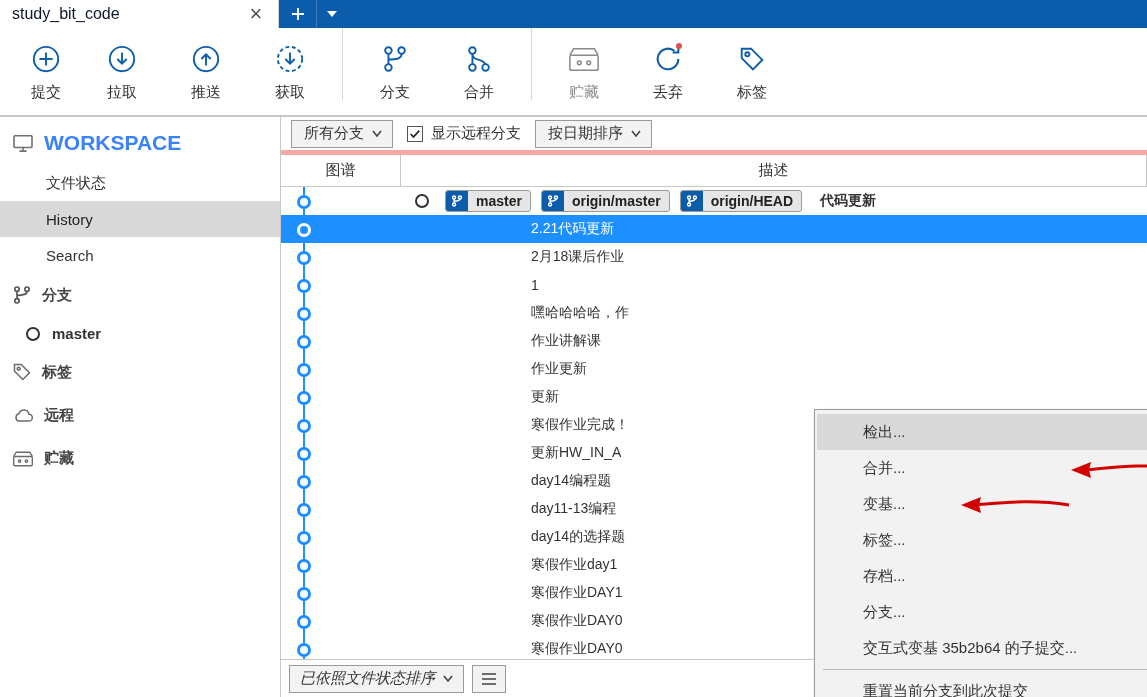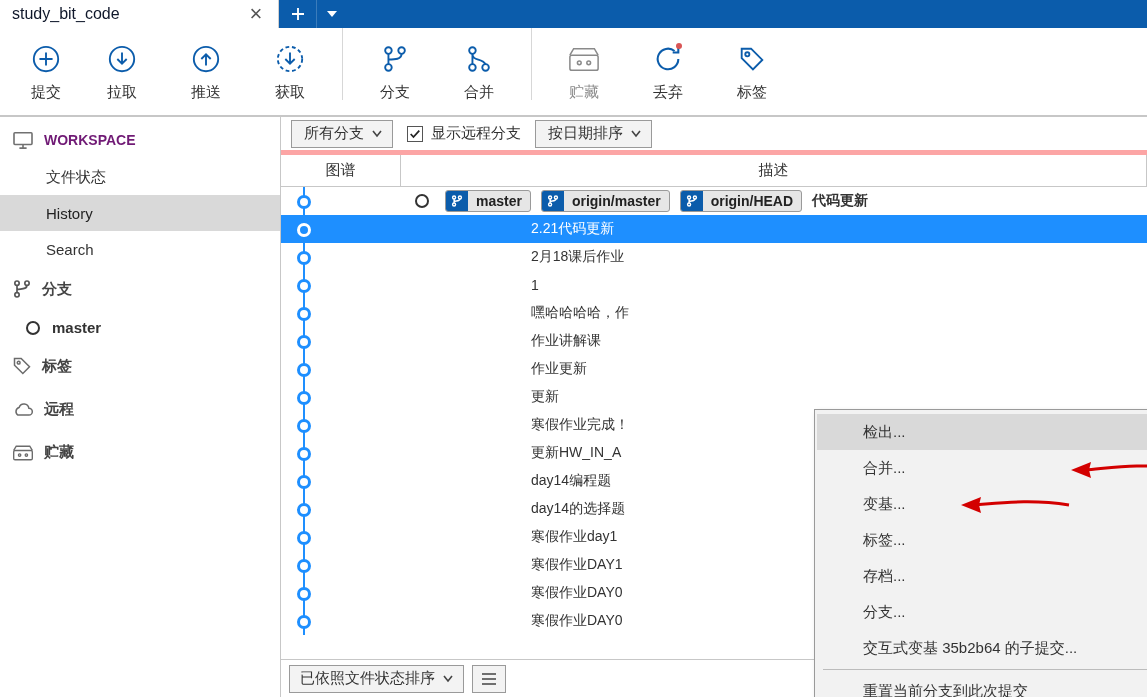--- a/index.html
+++ b/index.html
@@ -24,21 +24,21 @@
   .tool-btn.disabled .tool-icon { color: #8a8a8a; }
   .tool-btn .tool-label { font-size: 15px; }
   .toolbar .sep { width: 1px; height: 72px; background: #d7d7d7; margin: 0 10px; }
 
   
   .main { height: calc(697px - 28px - 88px); display: flex; border-top: 1px solid #c7c7c7; }
   .sidebar { width: 281px; border-right: 1px solid #c7c7c7; overflow: hidden; background: #fff; }
   .content { flex: 1; position: relative; display: flex; flex-direction: column; }
 
   
-  .sb-section-head { display: flex; align-items: center; gap: 10px; padding: 14px 12px 10px 12px; font-weight: 600; color: #701a75; font-size: 14px; }
+  .sb-section-head { display: flex; align-items: center; gap: 10px; padding: 14px 12px 10px 12px; font-weight: 600; color: #3b82f6; font-size: 21px; }
   .sb-item { height: 36px; display: flex; align-items: center; padding-left: 46px; font-size: 15px; color: #333; }
   .sb-item.selected { background: #d9d9d9; color: #222; }
   .sb-group { display: flex; align-items: center; gap: 10px; padding: 12px 12px; font-weight: 700; color: #444; font-size: 15px; }
   .sb-group svg { flex: none; }
   .sb-branch { display: flex; align-items: center; gap: 12px; padding: 8px 12px 8px 26px; font-size: 15px; font-weight: 700; }
   .sb-branch .bullet { width: 14px; height: 14px; border: 2.2px solid #333; border-radius: 50%; }
 
   
   .filter-bar { height: 38px; display: flex; align-items: center; gap: 14px; padding: 6px 10px; border-bottom: 5px solid #fca5a5; }
   .filter-select { height: 28px; border: 1px solid #9a9a9a; background: #f3f3f3; display: flex; align-items: center; padding: 0 10px 0 12px; font-size: 15px; gap: 8px; }
@@ -64,21 +64,21 @@
   .graph-dot  { position: absolute; left: 16px; top: 8px; width: 14px; height: 14px; border-radius: 50%; background: #fff; border: 3px solid #1e8fff; }
   .commit-row.selected .graph-dot { border-color: #fff; background: #1e8fff; }
   .commit-row .local-bullet { width: 14px; height: 14px; border: 2.4px solid #333; border-radius: 50%; margin-right: 6px; margin-left: 8px;}
   .branch-badge { display: inline-flex; align-items: center; background: #e6e6e6; border: 1px solid #9a9a9a; border-radius: 3px; overflow: hidden; height: 22px; }
   .branch-badge .bb-icon { width: 22px; height: 100%; background: #0b5cab; display: flex; align-items: center; justify-content: center; }
   .branch-badge .bb-icon svg { stroke: #fff; }
   .branch-badge .bb-text { padding: 0 8px; font-size: 14px; color: #222; }
 
   
   .bottom-bar { position: absolute; left: 0; right: 0; bottom: 0; height: 38px; border-top: 1px solid #c7c7c7; display: flex; align-items: center; padding: 4px 8px; gap: 8px; background: #fff; }
-  .bottom-left-chip { height: 28px; border: 1px solid #9a9a9a; background: #f3f3f3; display: flex; align-items: center; gap: 8px; padding: 0 10px; font-size: 15px; }
+  .bottom-left-chip { height: 28px; border: 1px solid #9a9a9a; background: #f3f3f3; display: flex; align-items: center; gap: 8px; padding: 0 10px; font-size: 15px; font-style: italic; }
   .bottom-icon-btn { height: 28px; border: 1px solid #9a9a9a; background: #f3f3f3; display: flex; align-items: center; justify-content: center; width: 34px; }
   .bottom-search { margin-left: auto; height: 28px; width: 114px; border: 1px solid #9a9a9a; background: #fff; display: flex; align-items: center; justify-content: flex-end; padding-right: 8px; }
 
   
   .context-menu { position: absolute; left: 533px; top: 222px; width: 390px; background: #f2f2f2; border: 1px solid #9a9a9a; box-shadow: 3px 3px 6px rgba(0,0,0,.2); padding: 4px 2px; z-index: 50; }
   .ctx-item { height: 36px; display: flex; align-items: center; padding: 0 14px 0 46px; font-size: 15px; }
   .ctx-item.hover { background: #d9d9d9; }
   .ctx-sep { height: 1px; background: #bcbcbc; margin: 3px 6px; }
 
   
@@ -330,21 +330,21 @@
                 <span class="bb-icon">
                   <svg width="14" height="14" viewBox="0 0 24 24" fill="none" stroke-width="2.4">
                     <circle cx="7" cy="6" r="2.6"></circle>
                     <circle cx="7" cy="18" r="2.6"></circle>
                     <circle cx="17" cy="6" r="2.6"></circle>
                     <path d="M7 8.6v6.8M17 8.6c0 4-5 3-10 4"></path>
                   </svg>
                 </span>
                 <span class="bb-text">origin/HEAD</span>
               </span>
-              <span style="">代码更新</span>
+              <span style="margin-left: 8px;">代码更新</span>
             </div>
           </div>
           <div class="commit-row selected">
             <div class="graph-cell">
               <div class="graph-line"></div>
               <div class="graph-dot"></div>
             </div>
             <div class="desc-cell" style="padding-left:130px">
               <span>2.21代码更新</span>
             </div>
@@ -421,20 +421,29 @@
               <span>更新HW_IN_A</span>
             </div>
           </div>
           <div class="commit-row">
             <div class="graph-cell">
               <div class="graph-line"></div>
               <div class="graph-dot"></div>
             </div>
             <div class="desc-cell" style="padding-left:130px">
               <span>day14编程题</span>
+            </div>
+          </div>
+          <div class="commit-row">
+            <div class="graph-cell">
+              <div class="graph-line"></div>
+              <div class="graph-dot"></div>
+            </div>
+            <div class="desc-cell" style="padding-left:130px">
+              <span>day11-13编程</span>
             </div>
           </div>
           <div class="commit-row">
             <div class="graph-cell">
               <div class="graph-line"></div>
               <div class="graph-dot"></div>
             </div>
             <div class="desc-cell" style="padding-left:130px">
               <span>day14的选择题</span>
             </div>

